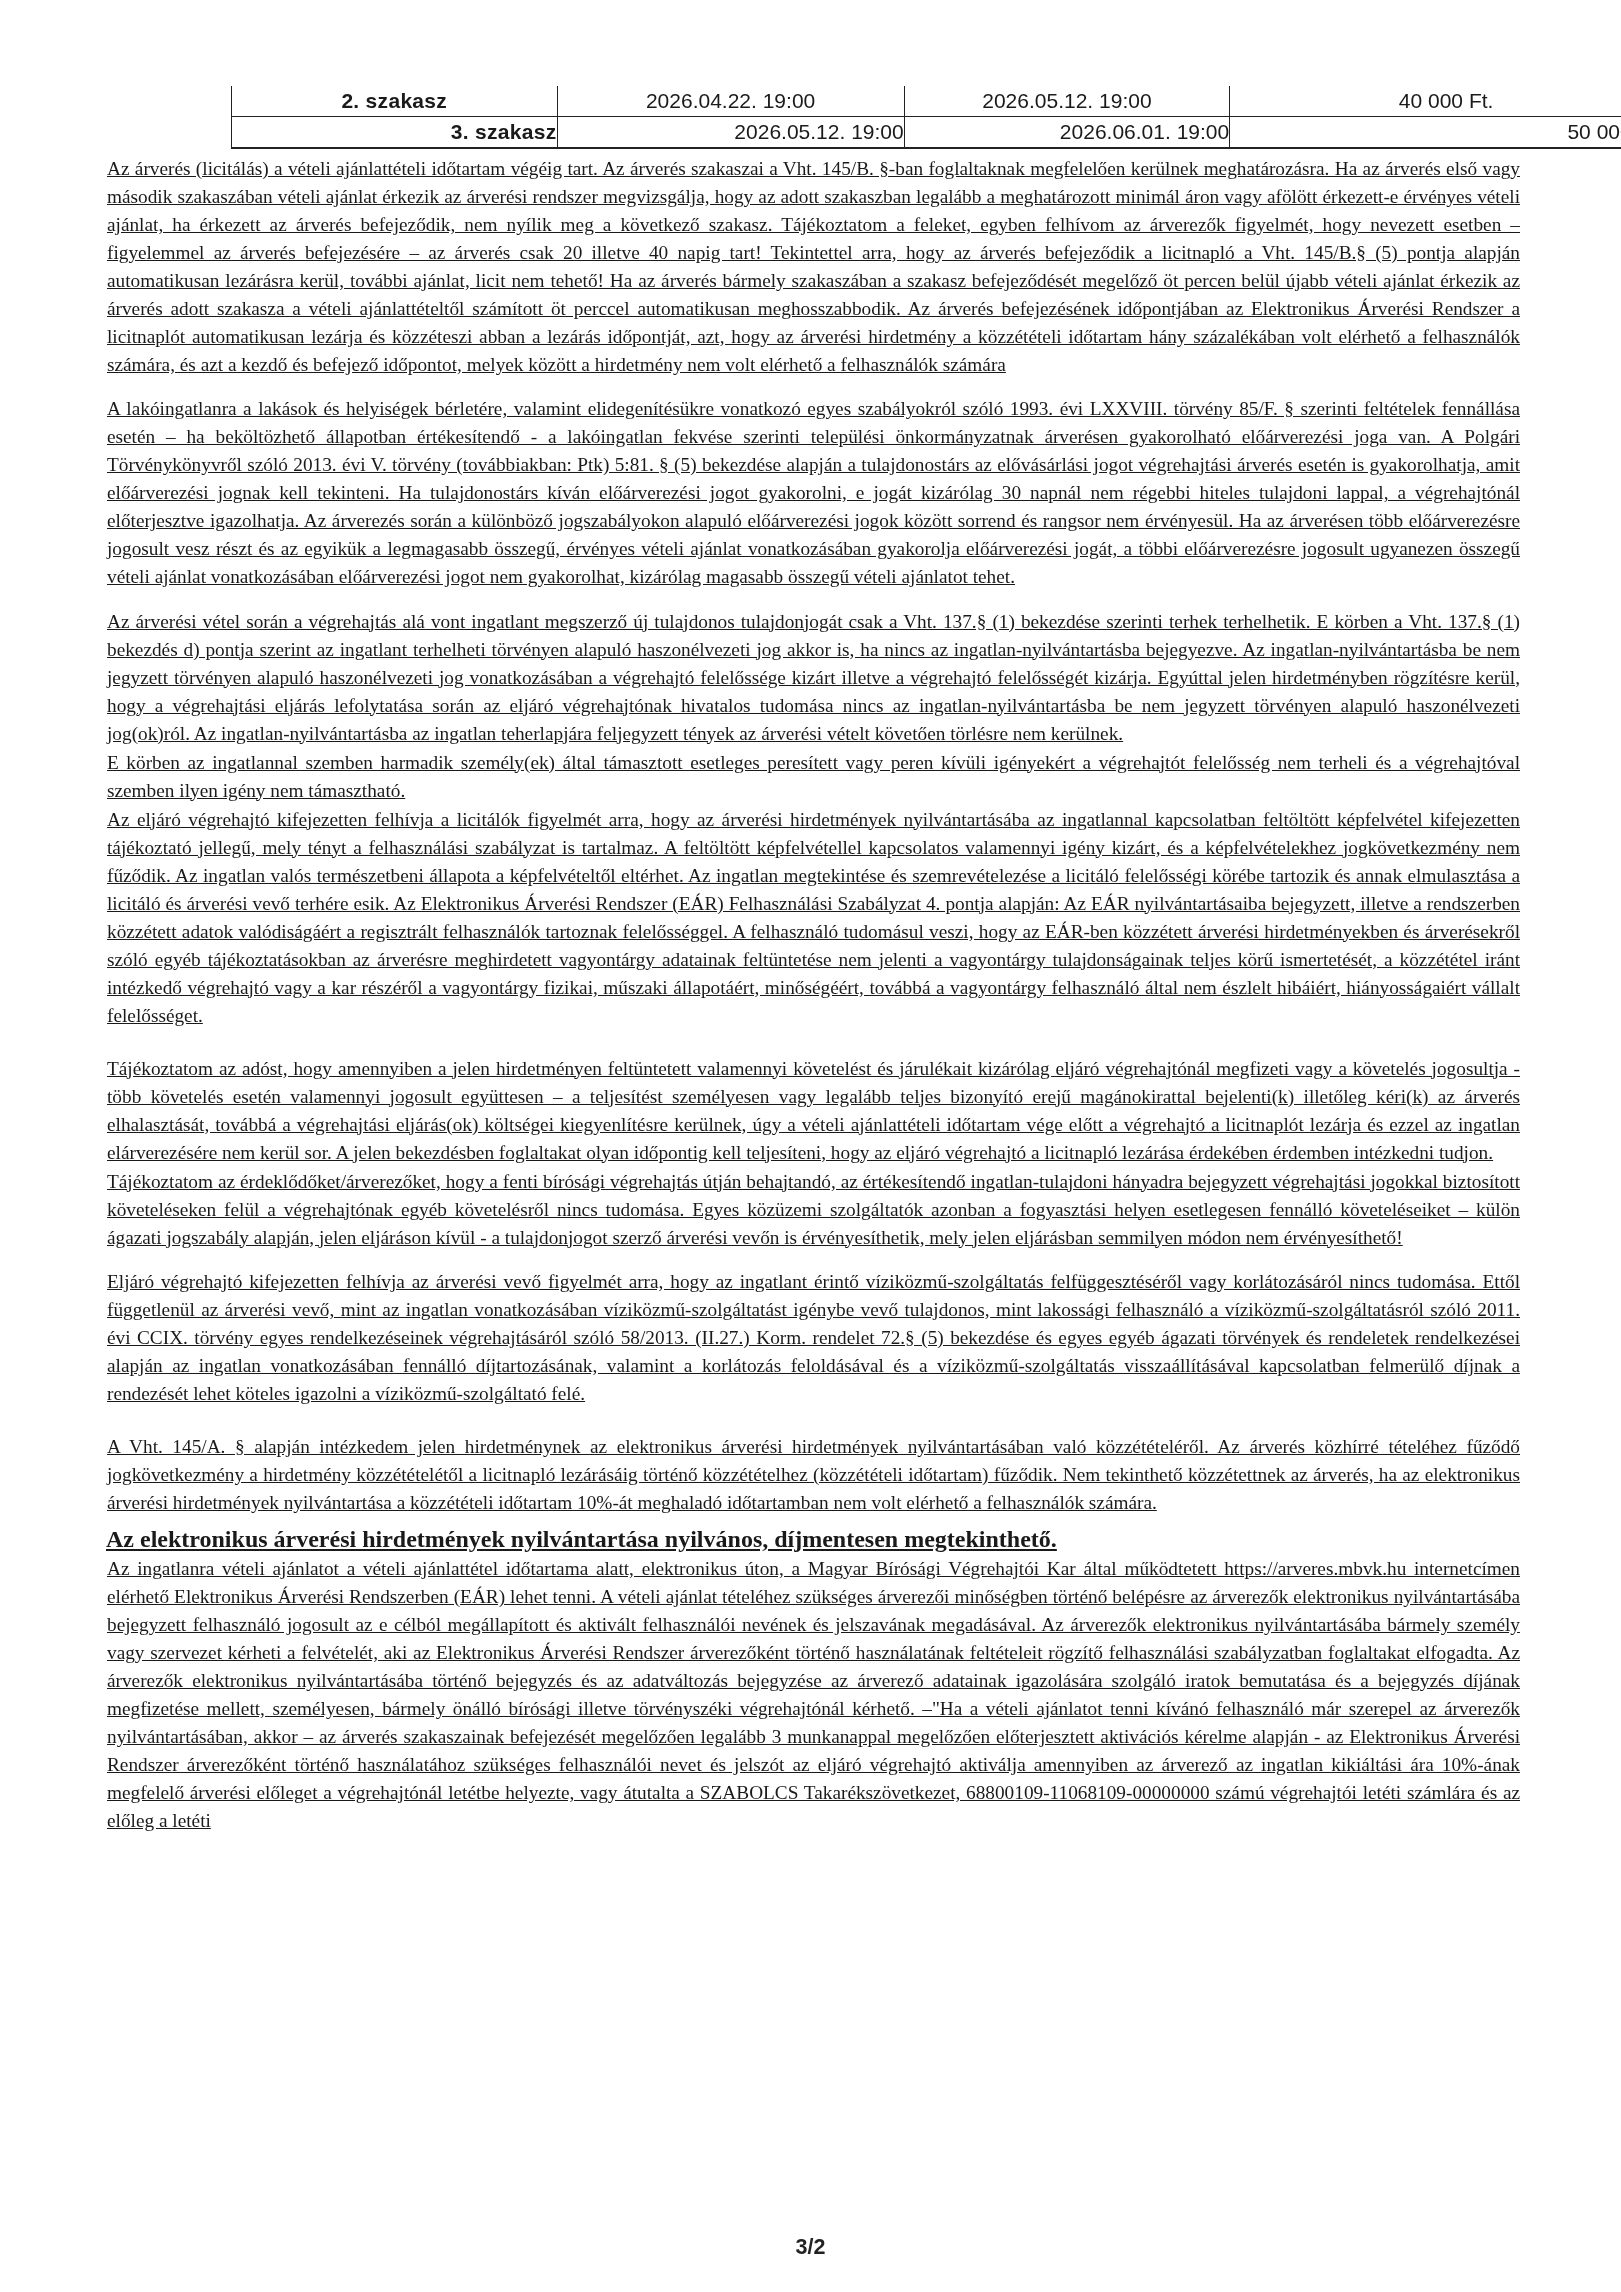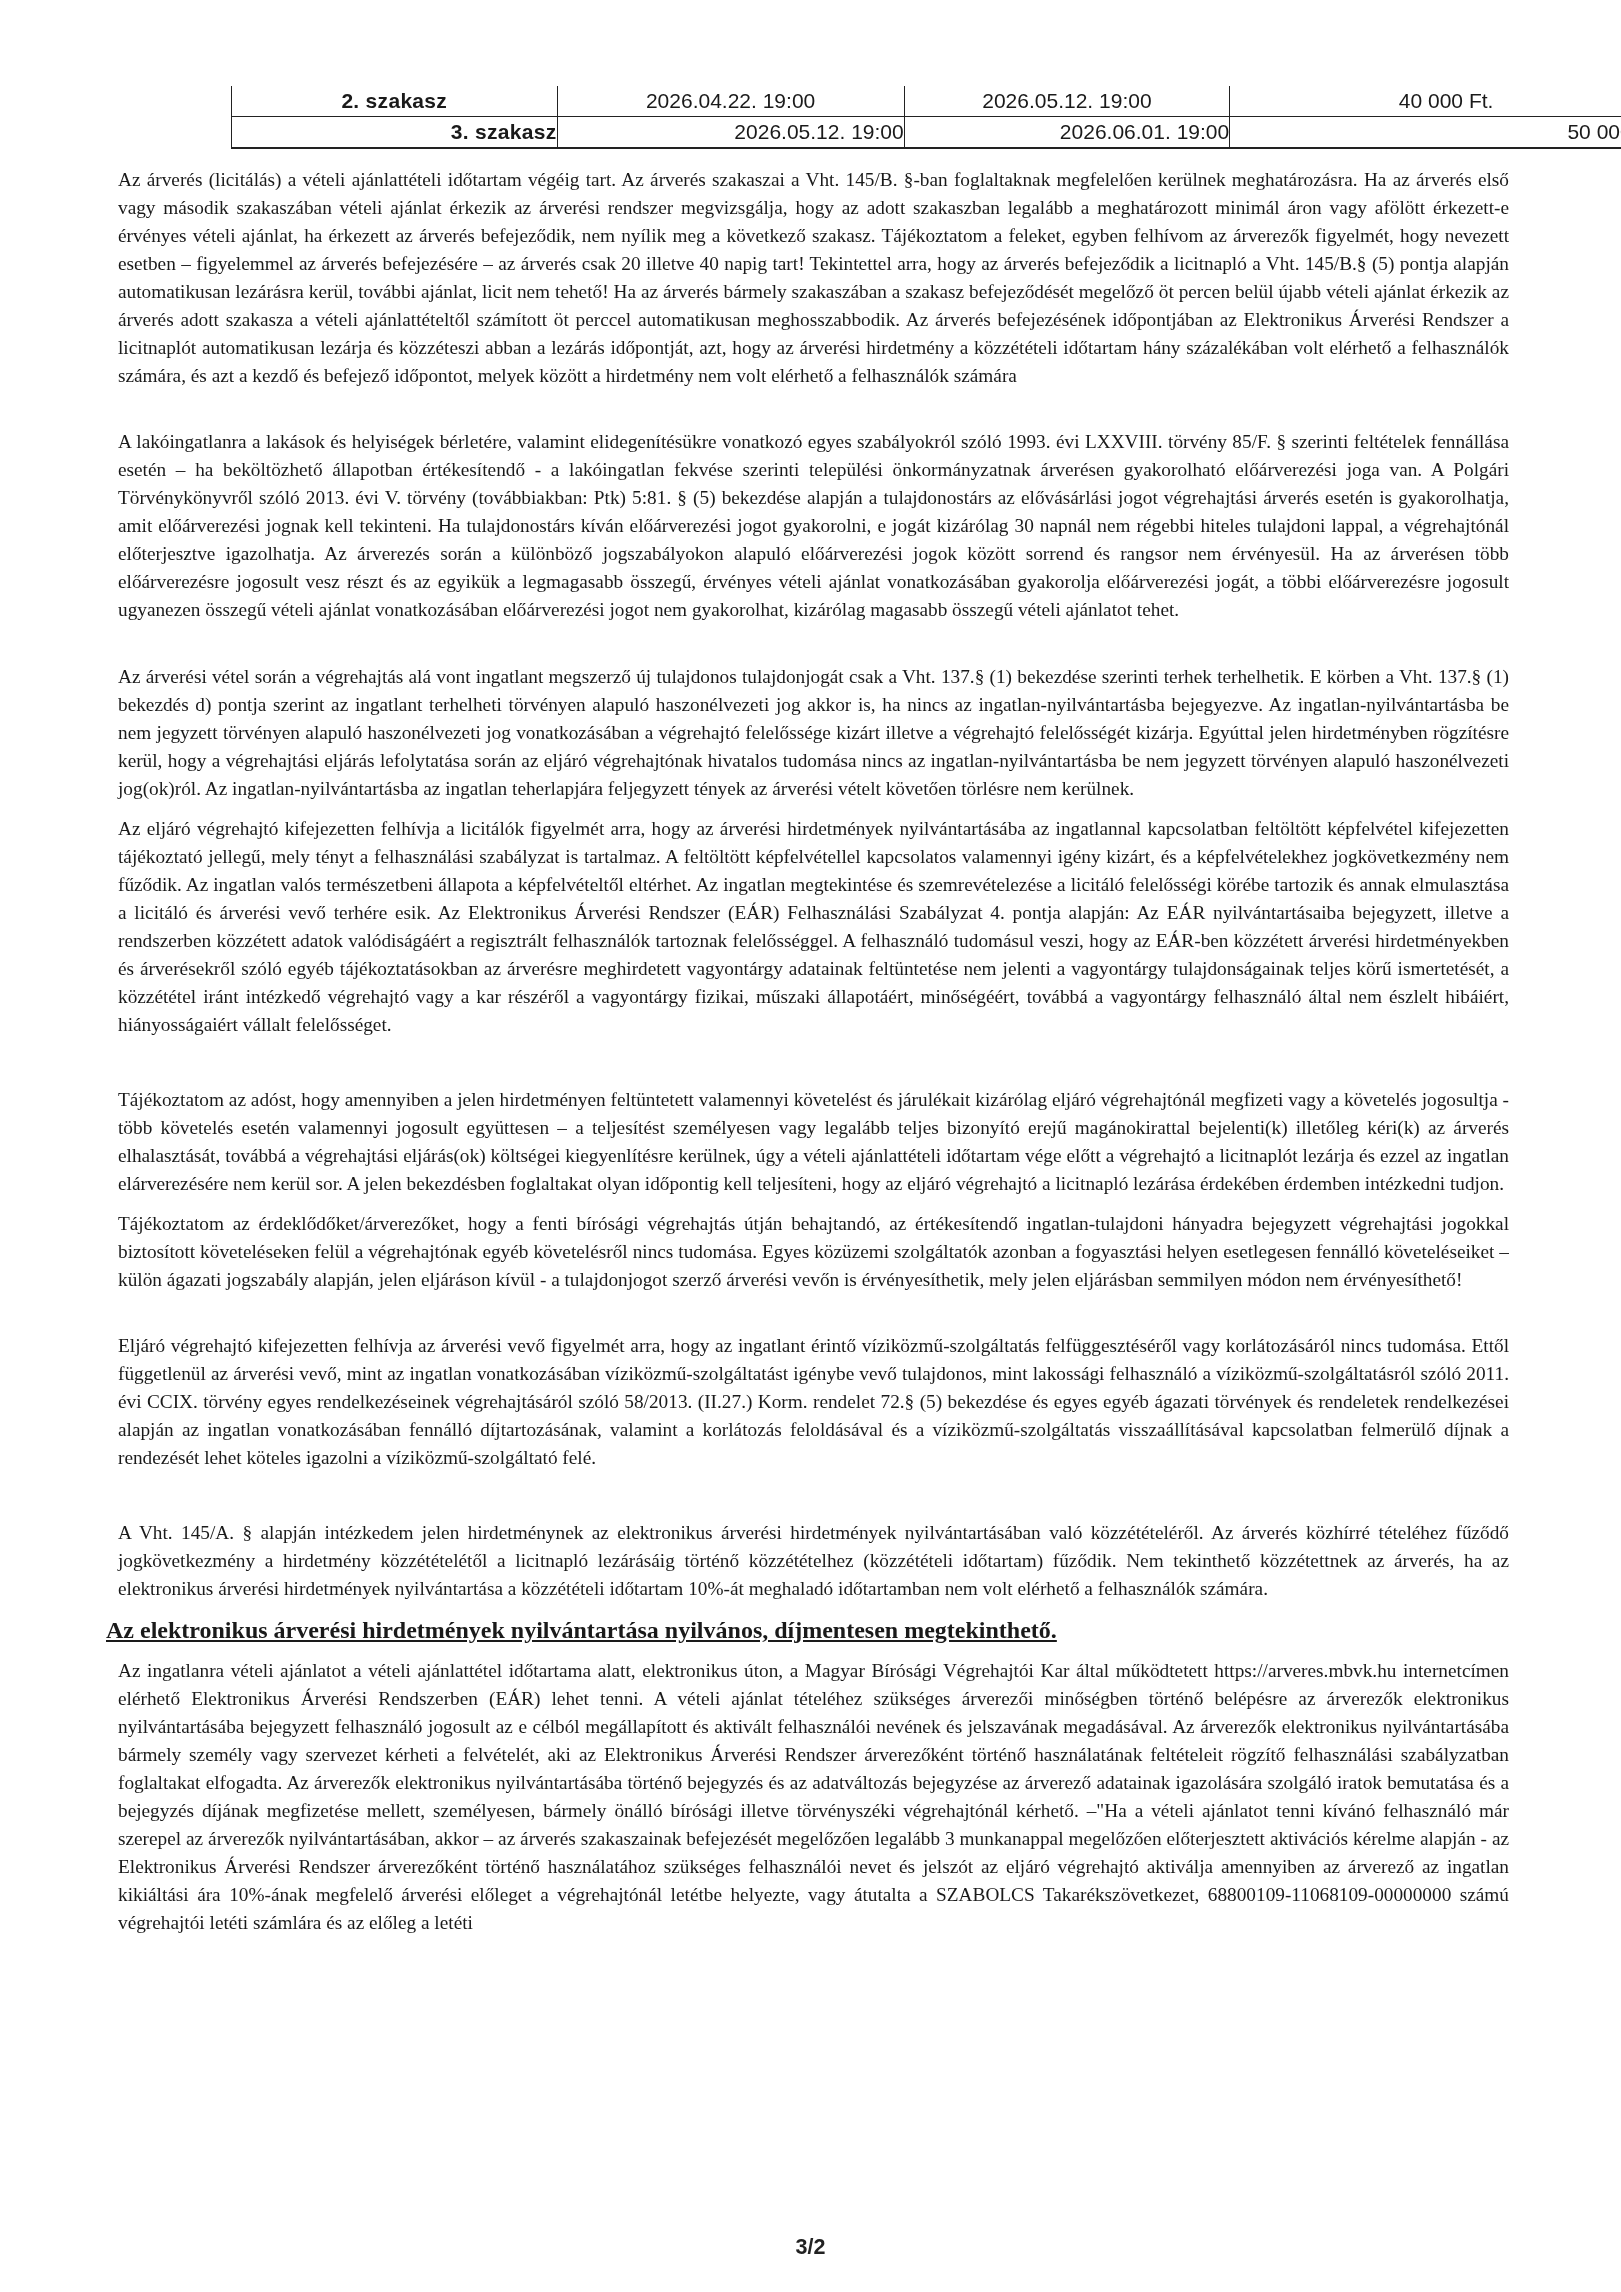--- a/index.html
+++ b/index.html
@@ -14,21 +14,21 @@
     border-collapse: collapse; font-family: "Liberation Sans", "DejaVu Sans", sans-serif;
     font-size: 21px; color: #1a1a1a;
   }
   .tbl td { border: 1.8px solid #222; height: 30px; padding: 0; text-align: center; vertical-align: middle; }
   .tbl tr:first-child td { border-top: none; }
   .tbl td.stage { font-weight: bold; width: 269px; letter-spacing: 0.3px; }
   .tbl td.d1 { width: 287px; }
   .tbl td.d2 { width: 269px; }
   .tbl td.price { width: 358px; }
   .tbl tr:last-child td { border-bottom: 2.7px solid #222; text-align: right; }
-  p { margin: 12px; text-align: justify; }
+  p { margin: 1px; text-align: justify; text-decoration: underline; }
   .gap { height: 14.3px; }
   .gap-lg { height: 23px; }
   .heading {
     font-weight: bold; text-decoration: underline;
     font-size: 24px; line-height: 30px; margin: 7.2px 0 0 0;
   }
   .pagenum {
     position: absolute; left: 0; width: 1621px; top: 2235px; text-align: center;
     font-family: "Liberation Sans", "DejaVu Sans", sans-serif; font-weight: bold; font-size: 21.5px; color: #222;
   }
@@ -56,20 +56,21 @@
   </tr>
 </tbody>
   </table>
 
 <div class="page" style="top:154px;">
   <p>Az árverés (licitálás) a vételi ajánlattételi időtartam végéig tart. Az árverés szakaszai a Vht. 145/B. §-ban foglaltaknak megfelelően kerülnek meghatározásra. Ha az árverés első vagy második szakaszában vételi ajánlat érkezik az árverési rendszer megvizsgálja, hogy az adott szakaszban legalább a meghatározott minimál áron vagy afölött érkezett-e érvényes vételi ajánlat, ha érkezett az árverés befejeződik, nem nyílik meg a következő szakasz. Tájékoztatom a feleket, egyben felhívom az árverezők figyelmét, hogy nevezett esetben – figyelemmel az árverés befejezésére – az árverés csak 20 illetve 40 napig tart! Tekintettel arra, hogy az árverés befejeződik a licitnapló a Vht. 145/B.§ (5) pontja alapján automatikusan lezárásra kerül, további ajánlat, licit nem tehető! Ha az árverés bármely szakaszában a szakasz befejeződését megelőző öt percen belül újabb vételi ajánlat érkezik az árverés adott szakasza a vételi ajánlattételtől számított öt perccel automatikusan meghosszabbodik. Az árverés befejezésének időpontjában az Elektronikus Árverési Rendszer a licitnaplót automatikusan lezárja és közzéteszi abban a lezárás időpontját, azt, hogy az árverési hirdetmény a közzétételi időtartam hány százalékában volt elérhető a felhasználók számára, és azt a kezdő és befejező időpontot, melyek között a hirdetmény nem volt elérhető a felhasználók számára</p>
   <div class="gap"></div>
   <p>A lakóingatlanra a lakások és helyiségek bérletére, valamint elidegenítésükre vonatkozó egyes szabályokról szóló 1993. évi LXXVIII. törvény 85/F. § szerinti feltételek fennállása esetén – ha beköltözhető állapotban értékesítendő - a lakóingatlan fekvése szerinti települési önkormányzatnak árverésen gyakorolható előárverezési joga van. A Polgári Törvénykönyvről szóló 2013. évi V. törvény (továbbiakban: Ptk) 5:81. § (5) bekezdése alapján a tulajdonostárs az elővásárlási jogot végrehajtási árverés esetén is gyakorolhatja, amit előárverezési jognak kell tekinteni. Ha tulajdonostárs kíván előárverezési jogot gyakorolni, e jogát kizárólag 30 napnál nem régebbi hiteles tulajdoni lappal, a végrehajtónál előterjesztve igazolhatja. Az árverezés során a különböző jogszabályokon alapuló előárverezési jogok között sorrend és rangsor nem érvényesül. Ha az árverésen több előárverezésre jogosult vesz részt és az egyikük a legmagasabb összegű, érvényes vételi ajánlat vonatkozásában gyakorolja előárverezési jogát, a többi előárverezésre jogosult ugyanezen összegű vételi ajánlat vonatkozásában előárverezési jogot nem gyakorolhat, kizárólag magasabb összegű vételi ajánlatot tehet.</p>
   <div class="gap"></div>
   <p>Az árverési vétel során a végrehajtás alá vont ingatlant megszerző új tulajdonos tulajdonjogát csak a Vht. 137.§ (1) bekezdése szerinti terhek terhelhetik. E körben a Vht. 137.§ (1) bekezdés d) pontja szerint az ingatlant terhelheti törvényen alapuló haszonélvezeti jog akkor is, ha nincs az ingatlan-nyilvántartásba bejegyezve. Az ingatlan-nyilvántartásba be nem jegyzett törvényen alapuló haszonélvezeti jog vonatkozásában a végrehajtó felelőssége kizárt illetve a végrehajtó felelősségét kizárja. Egyúttal jelen hirdetményben rögzítésre kerül, hogy a végrehajtási eljárás lefolytatása során az eljáró végrehajtónak hivatalos tudomása nincs az ingatlan-nyilvántartásba be nem jegyzett törvényen alapuló haszonélvezeti jog(ok)ról. Az ingatlan-nyilvántartásba az ingatlan teherlapjára feljegyzett tények az árverési vételt követően törlésre nem kerülnek.</p>
+  <p>E körben az ingatlannal szemben harmadik személy(ek) által támasztott esetleges peresített vagy peren kívüli igényekért a végrehajtót felelősség nem terheli és a végrehajtóval szemben ilyen igény nem támasztható.</p>
   <p>Az eljáró végrehajtó kifejezetten felhívja a licitálók figyelmét arra, hogy az árverési hirdetmények nyilvántartásába az ingatlannal kapcsolatban feltöltött képfelvétel kifejezetten tájékoztató jellegű, mely tényt a felhasználási szabályzat is tartalmaz. A feltöltött képfelvétellel kapcsolatos valamennyi igény kizárt, és a képfelvételekhez jogkövetkezmény nem fűződik. Az ingatlan valós természetbeni állapota a képfelvételtől eltérhet. Az ingatlan megtekintése és szemrevételezése a licitáló felelősségi körébe tartozik és annak elmulasztása a licitáló és árverési vevő terhére esik. Az Elektronikus Árverési Rendszer (EÁR) Felhasználási Szabályzat 4. pontja alapján: Az EÁR nyilvántartásaiba bejegyzett, illetve a rendszerben közzétett adatok valódiságáért a regisztrált felhasználók tartoznak felelősséggel. A felhasználó tudomásul veszi, hogy az EÁR-ben közzétett árverési hirdetményekben és árverésekről szóló egyéb tájékoztatásokban az árverésre meghirdetett vagyontárgy adatainak feltüntetése nem jelenti a vagyontárgy tulajdonságainak teljes körű ismertetését, a közzététel iránt intézkedő végrehajtó vagy a kar részéről a vagyontárgy fizikai, műszaki állapotáért, minőségéért, továbbá a vagyontárgy felhasználó által nem észlelt hibáiért, hiányosságaiért vállalt felelősséget.</p>
   <div class="gap-lg"></div>
   <p>Tájékoztatom az adóst, hogy amennyiben a jelen hirdetményen feltüntetett valamennyi követelést és járulékait kizárólag eljáró végrehajtónál megfizeti vagy a követelés jogosultja - több követelés esetén valamennyi jogosult együttesen – a teljesítést személyesen vagy legalább teljes bizonyító erejű magánokirattal bejelenti(k) illetőleg kéri(k) az árverés elhalasztását, továbbá a végrehajtási eljárás(ok) költségei kiegyenlítésre kerülnek, úgy a vételi ajánlattételi időtartam vége előtt a végrehajtó a licitnaplót lezárja és ezzel az ingatlan elárverezésére nem kerül sor. A jelen bekezdésben foglaltakat olyan időpontig kell teljesíteni, hogy az eljáró végrehajtó a licitnapló lezárása érdekében érdemben intézkedni tudjon.</p>
   <p>Tájékoztatom az érdeklődőket/árverezőket, hogy a fenti bírósági végrehajtás útján behajtandó, az értékesítendő ingatlan-tulajdoni hányadra bejegyzett végrehajtási jogokkal biztosított követeléseken felül a végrehajtónak egyéb követelésről nincs tudomása. Egyes közüzemi szolgáltatók azonban a fogyasztási helyen esetlegesen fennálló követeléseiket – külön ágazati jogszabály alapján, jelen eljáráson kívül - a tulajdonjogot szerző árverési vevőn is érvényesíthetik, mely jelen eljárásban semmilyen módon nem érvényesíthető!</p>
   <div class="gap"></div>
   <p>Eljáró végrehajtó kifejezetten felhívja az árverési vevő figyelmét arra, hogy az ingatlant érintő víziközmű-szolgáltatás felfüggesztéséről vagy korlátozásáról nincs tudomása. Ettől függetlenül az árverési vevő, mint az ingatlan vonatkozásában víziközmű-szolgáltatást igénybe vevő tulajdonos, mint lakossági felhasználó a víziközmű-szolgáltatásról szóló 2011. évi CCIX. törvény egyes rendelkezéseinek végrehajtásáról szóló 58/2013. (II.27.) Korm. rendelet 72.§ (5) bekezdése és egyes egyéb ágazati törvények és rendeletek rendelkezései alapján az ingatlan vonatkozásában fennálló díjtartozásának, valamint a korlátozás feloldásával és a víziközmű-szolgáltatás visszaállításával kapcsolatban felmerülő díjnak a rendezését lehet köteles igazolni a víziközmű-szolgáltató felé.</p>
   <div class="gap-lg"></div>
   <p>A Vht. 145/A. § alapján intézkedem jelen hirdetménynek az elektronikus árverési hirdetmények nyilvántartásában való közzétételéről. Az árverés közhírré tételéhez fűződő jogkövetkezmény a hirdetmény közzétételétől a licitnapló lezárásáig történő közzétételhez (közzétételi időtartam) fűződik. Nem tekinthető közzétettnek az árverés, ha az elektronikus árverési hirdetmények nyilvántartása a közzétételi időtartam 10%-át meghaladó időtartamban nem volt elérhető a felhasználók számára.</p>
   <div class="heading">Az elektronikus árverési hirdetmények nyilvántartása nyilvános, díjmentesen megtekinthető.</div>
   <p>Az ingatlanra vételi ajánlatot a vételi ajánlattétel időtartama alatt, elektronikus úton, a Magyar Bírósági Végrehajtói Kar által működtetett https://arveres.mbvk.hu internetcímen elérhető Elektronikus Árverési Rendszerben (EÁR) lehet tenni. A vételi ajánlat tételéhez szükséges árverezői minőségben történő belépésre az árverezők elektronikus nyilvántartásába bejegyzett felhasználó jogosult az e célból megállapított és aktivált felhasználói nevének és jelszavának megadásával. Az árverezők elektronikus nyilvántartásába bármely személy vagy szervezet kérheti a felvételét, aki az Elektronikus Árverési Rendszer árverezőként történő használatának feltételeit rögzítő felhasználási szabályzatban foglaltakat elfogadta. Az árverezők elektronikus nyilvántartásába történő bejegyzés és az adatváltozás bejegyzése az árverező adatainak igazolására szolgáló iratok bemutatása és a bejegyzés díjának megfizetése mellett, személyesen, bármely önálló bírósági illetve törvényszéki végrehajtónál kérhető. –"Ha a vételi ajánlatot tenni kívánó felhasználó már szerepel az árverezők nyilvántartásában, akkor – az árverés szakaszainak befejezését megelőzően  legalább 3 munkanappal megelőzően előterjesztett aktivációs kérelme alapján - az Elektronikus Árverési Rendszer árverezőként történő használatához szükséges felhasználói nevet és jelszót az eljáró végrehajtó aktiválja amennyiben az árverező az ingatlan kikiáltási ára 10%-ának megfelelő árverési előleget a végrehajtónál letétbe helyezte, vagy átutalta a  SZABOLCS Takarékszövetkezet, 68800109-11068109-00000000 számú végrehajtói letéti számlára és az előleg a letéti</p>

